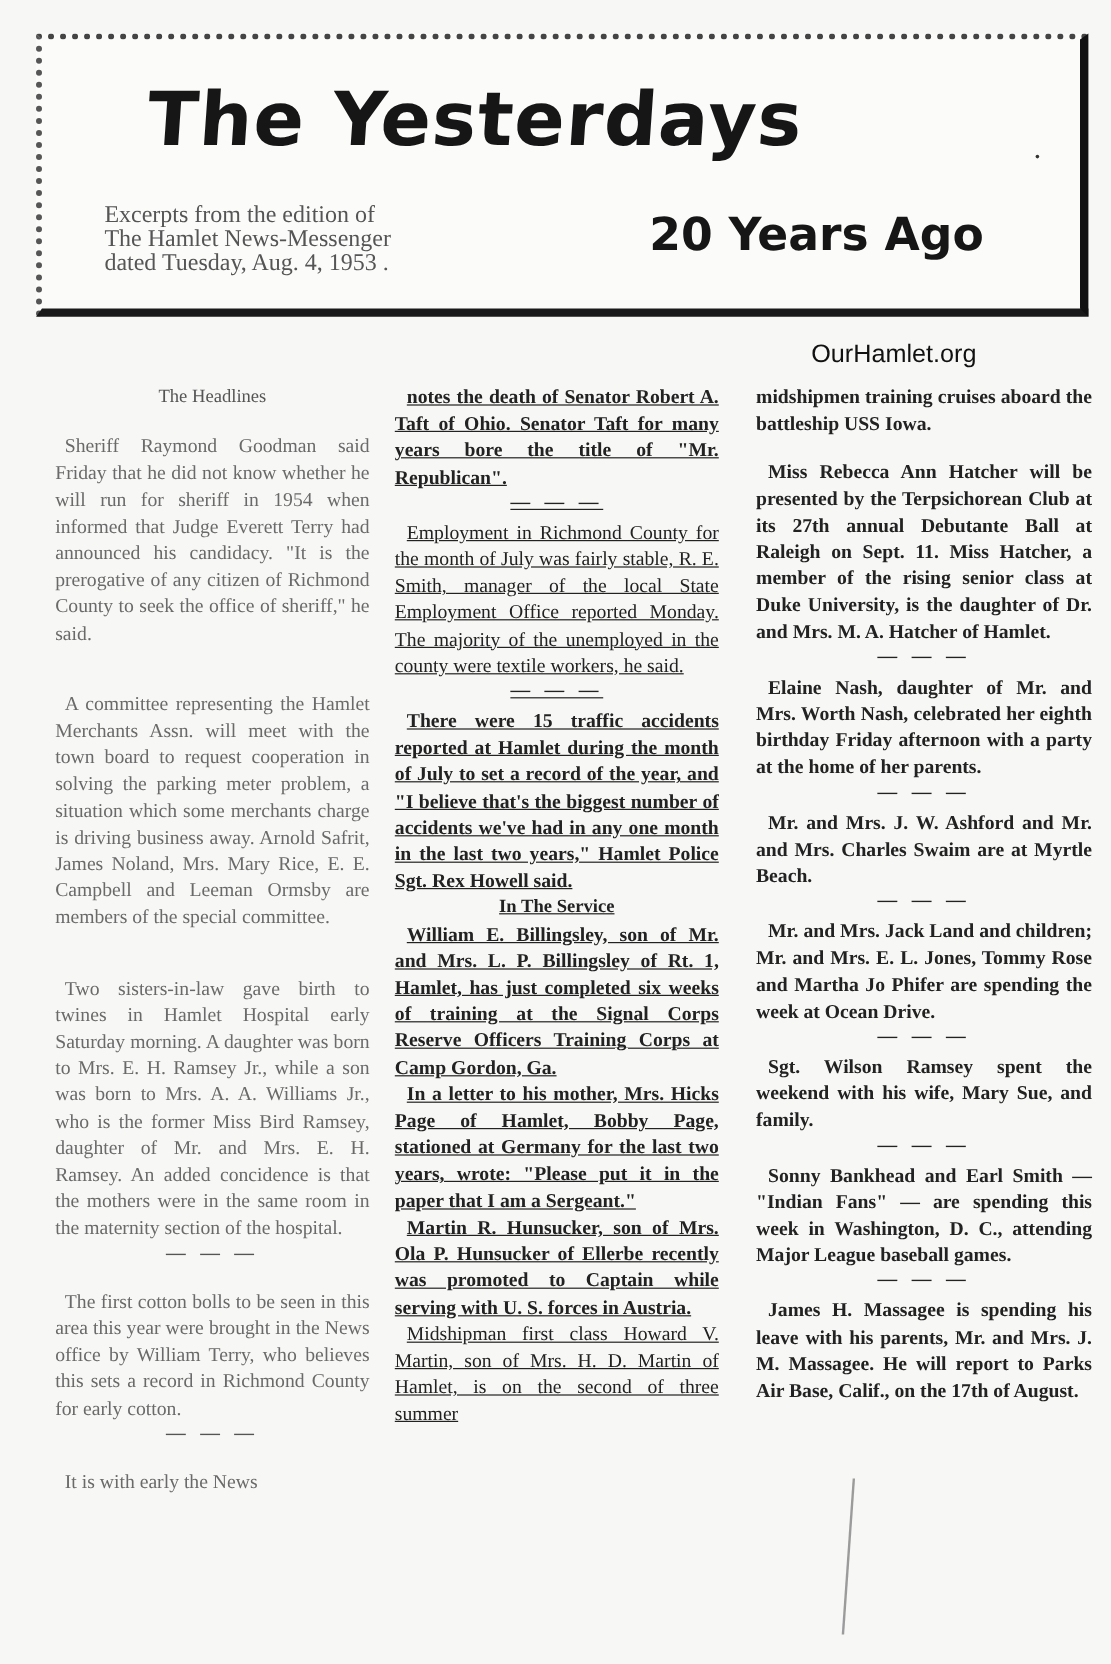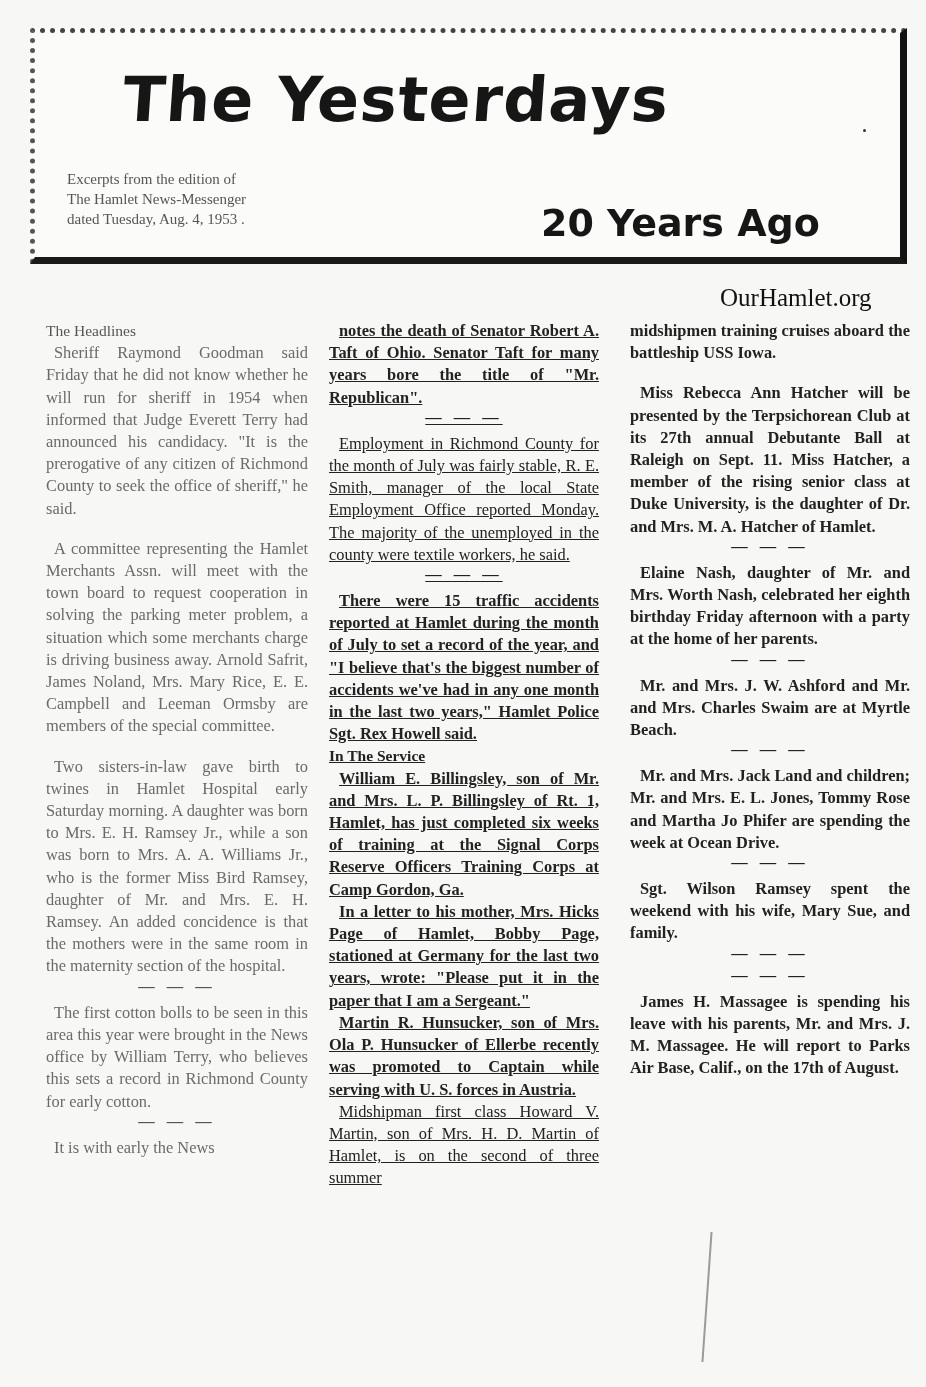--- a/index.html
+++ b/index.html
@@ -21,56 +21,55 @@
     box-sizing: border-box;
   }
   .masthead-title {
     position: absolute; left: 88px; top: 30px;
     font-family: "DejaVu Sans", "Liberation Sans", sans-serif;
     font-weight: bold; font-size: 62px; letter-spacing: 1px;
     color: #161616; transform: skewX(-4deg);
     white-space: nowrap;
   }
   .masthead-sub {
-    position: absolute; left: 32px; top: 136px;
-    font-size: 15px; line-height: 20px; color: #555;
+    position: absolute; left: 52px; top: 136px;
+    font-size: 20px; line-height: 20px; color: #555;
     width: 300px;
   }
   .masthead-sub div { white-space: nowrap; }
   .masthead-right {
     position: absolute; left: 506px; top: 140px;
     font-family: "DejaVu Sans", "Liberation Sans", sans-serif;
     font-weight: bold; font-size: 38px; color: #161616;
     white-space: nowrap;
-    margin-top: 28px;
   }
   .masthead-dot {
     position: absolute; right: 34px; top: 96px;
     width: 3px; height: 3px; background: #333; border-radius: 50%;
   }
   .site-credit {
-    position: absolute; left: 720px; top: 284px;
-    font-family: Liberation Serif, serif;
-    font-size: 25px; color: #111; white-space: nowrap;
+    position: absolute; left: 676px; top: 284px;
+    font-family: Liberation Sans, sans-serif;
+    font-size: 21px; color: #111; white-space: nowrap;
   }
   .column {
     position: absolute; top: 320px;
     font-size: 16.4px; line-height: 22.2px;
     text-align: justify; hyphens: none;
   }
   .col-1 { left: 46px; width: 262px; color: #6a6a6a; }
   .col-2 { left: 329px; width: 270px; color: #222; font-weight: bold; text-decoration: underline; }
   .col-3 { left: 630px; width: 280px; color: #222; font-weight: bold; }
   .col-2 .p, .col-3 .p { font-weight: normal; }
   .section-head {
-    text-align: left; font-weight: bold; font-size: 15.5px; margin: 0;
+    text-align: center; font-weight: bold; font-size: 15.5px; margin: 0;
   }
   .col-1 .section-head { font-weight: normal; color: #555; }
   .p { margin: 0; text-indent: 10px; }
-  .col-1 .p { text-indent: 8px; }
+  .col-1 .p { text-indent: 8px; margin-top: 19px; }
   .sep {
     text-align: center; letter-spacing: 4px; margin: 2px 0 4px 0;
     font-weight: bold; height: 18px; line-height: 14px; color: #222;
   }
   .col-1 .sep { color: #555; }
   .gap { height: 18px; }
   .col-2 .p.strong, .col-3 .p.strong { font-weight: bold; }
   .crease {
     position: absolute; left: 706px; top: 1232px;
     width: 4px; height: 130px;
@@ -126,17 +125,18 @@
   <p class="p strong">Miss Rebecca Ann Hatcher will be presented by the Terpsichorean Club at its 27th annual Debutante Ball at Raleigh on Sept. 11. Miss Hatcher, a member of the rising senior class at Duke University, is the daughter of Dr. and Mrs. M. A. Hatcher of Hamlet.</p>
   <div class="sep">— — —</div>
   <p class="p strong">Elaine Nash, daughter of Mr. and Mrs. Worth Nash, celebrated her eighth birthday Friday afternoon with a party at the home of her parents.</p>
   <div class="sep">— — —</div>
   <p class="p strong">Mr. and Mrs. J. W. Ashford and Mr. and Mrs. Charles Swaim are at Myrtle Beach.</p>
   <div class="sep">— — —</div>
   <p class="p strong">Mr. and Mrs. Jack Land and children; Mr. and Mrs. E. L. Jones, Tommy Rose and Martha Jo Phifer are spending the week at Ocean Drive.</p>
   <div class="sep">— — —</div>
   <p class="p strong">Sgt. Wilson Ramsey spent the weekend with his wife, Mary Sue, and family.</p>
   <div class="sep">— — —</div>
+  <p class="p strong">Sonny Bankhead and Earl Smith — "Indian Fans" — are spending this week in Washington, D. C., attending Major League baseball games.</p>
   <div class="sep">— — —</div>
   <p class="p strong">James H. Massagee is spending his leave with his parents, Mr. and Mrs. J. M. Massagee. He will report to Parks Air Base, Calif., on the 17th of August.</p>
 </div>
 
 <div class="crease"></div>
 
 </body></html>

